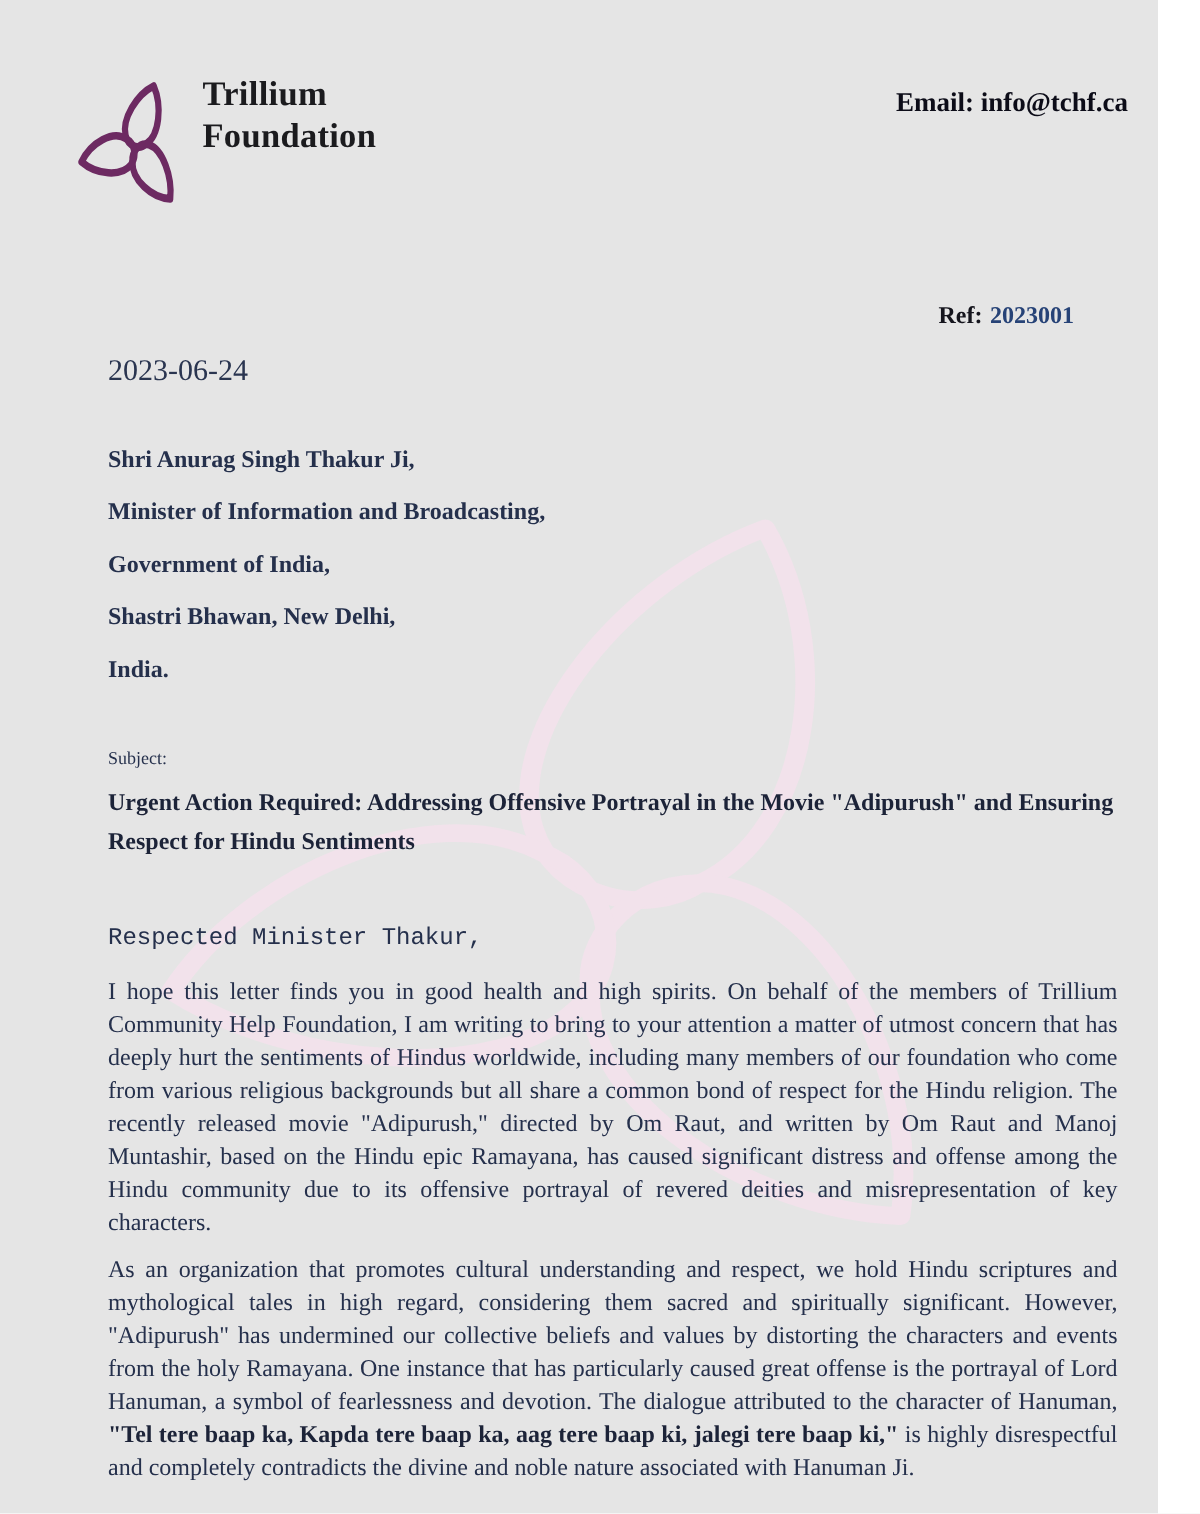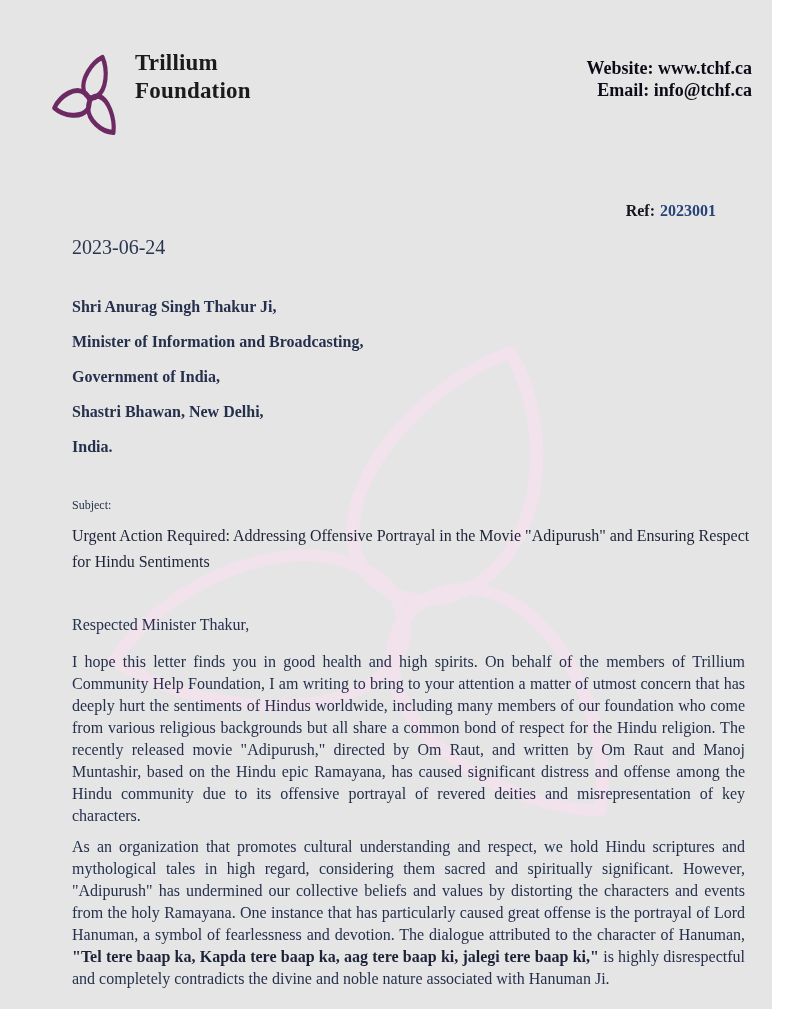--- a/index.html
+++ b/index.html
@@ -99,37 +99,38 @@
     z-index: 1;
   }
   .subject-label {
     font-size: 12px;
     line-height: 22px;
     color: #25304c;
   }
   .subject-text {
     margin-top: 7px;
     font-size: 16px;
-    font-weight: normal;
+    font-weight: bold;
     line-height: 26px;
     color: #1c2338;
   }
   
   .letter-body {
     position: absolute;
     left: 72px;
     top: 614px;
     width: 673px;
     z-index: 1;
     font-size: 16px;
     line-height: 22px;
     color: #25304c;
   }
   .salutation {
     margin: 0 0 15px 0;
+    font-family: Liberation Mono, monospace;
   }
   .para {
     margin: 0 0 9px 0;
     text-align: justify;
   }
   .bold-quote {
     font-weight: bold;
     color: #1c2338;
   }
 </style>
@@ -153,21 +154,20 @@
       <path transform="rotate(258 50 53)" d="M50,5 C62,16 67,37 58,47 C54,53 44,54 39,47 C32,37 38,16 50,5 Z"></path>
     </g>
   </svg>
 
   <div class="org-name">
     <div>Trillium</div>
     <div>Foundation</div>
   </div>
 
   <div class="contact">
-    <div>Website: www.tchf.ca</div>
     <div>Email: info@tchf.ca</div>
   </div>
 
   <div class="ref-line"><span>Ref:</span><span class="ref-num">2023001</span></div>
 
   <div class="date-line">2023-06-24</div>
 
   <div class="recipient">
     <div>Shri Anurag Singh Thakur Ji,</div>
     <div>Minister of Information and Broadcasting,</div>

